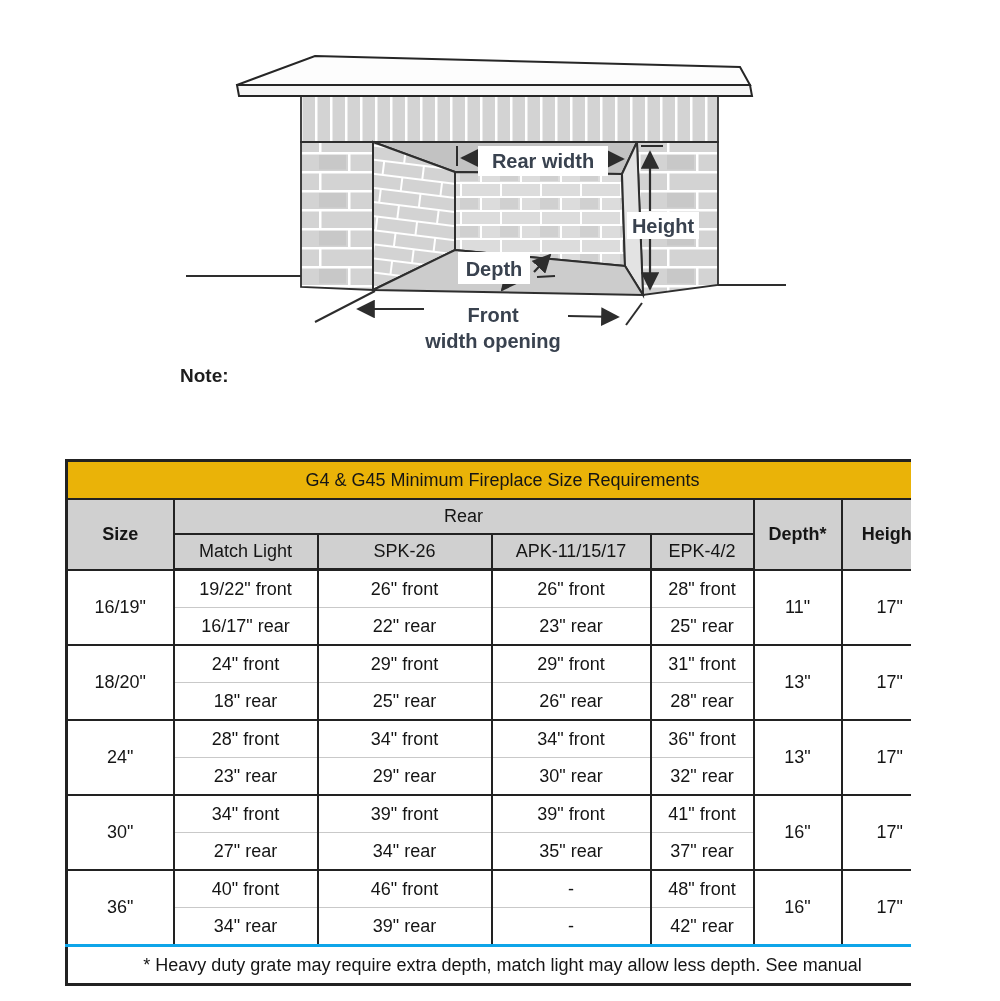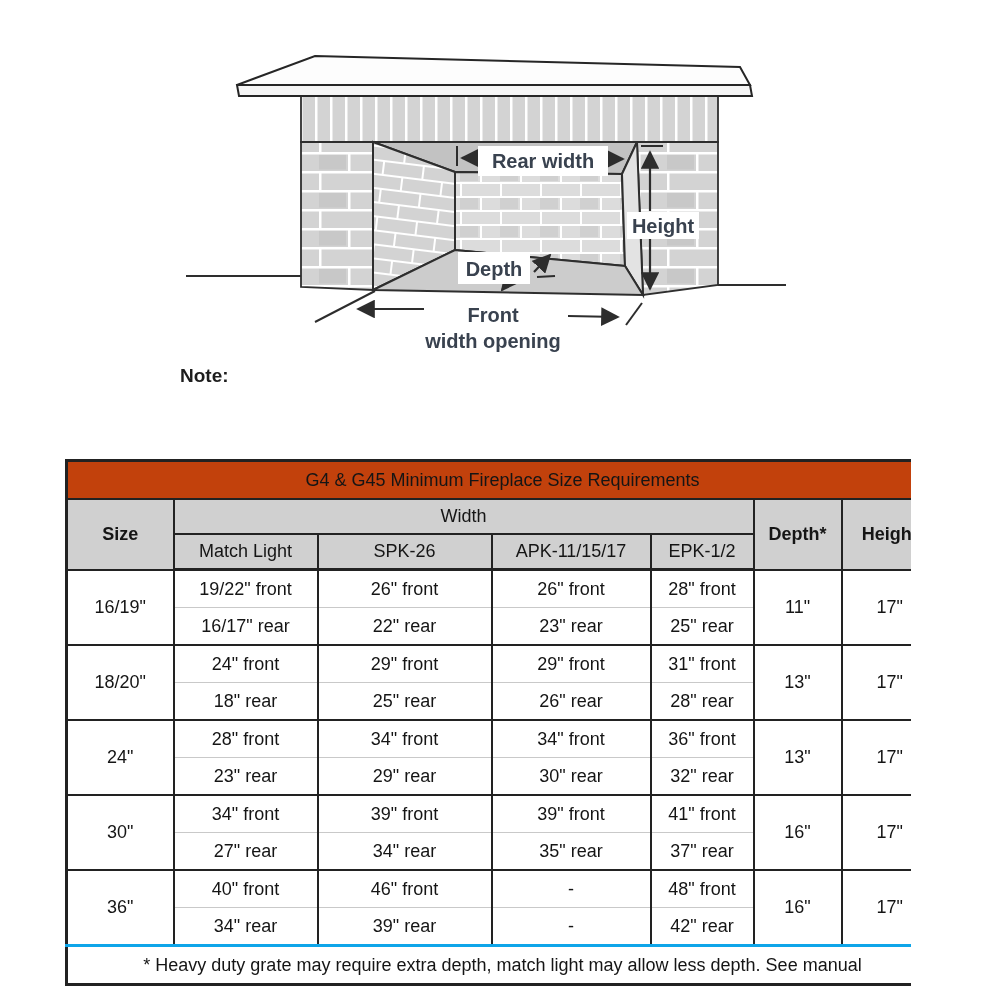--- a/index.html
+++ b/index.html
@@ -8,21 +8,21 @@
   .diagram{position:absolute;left:150px;top:40px;}
   .diagram text{font-family:"Liberation Sans",sans-serif;font-weight:600;fill:#39424f;}
   .note{position:absolute;left:180px;top:362px;display:flex;gap:14px;
         font-size:19px;line-height:27px;color:#1d1d1d;white-space:nowrap;flex-direction:column;}
   .note-label{font-weight:bold;}
   .spec-table{position:absolute;left:65px;top:459px;width:872px;border-collapse:collapse;
               table-layout:fixed;text-align:center;font-size:18px;color:#151515;
               border:3px solid #222222;}
   .spec-table td{border:2px solid #222222;padding:0;background:#ffffff;height:36px;
                  overflow:hidden;white-space:nowrap;}
-  .title-row td{background:#c2410c;height:36px;}
+  .title-row td{background:#eab308;height:36px;}
   .head td{background:#d0d0d0;height:33px;}
   .subhead td{border-bottom:3px solid #222222;}
   .head td[rowspan]{border-bottom:1px solid #4d7c0f;font-weight:bold;}
   .front-row td{border-bottom:1px solid #c9c9c9;}
   .rear-row td{border-top:1px solid #c9c9c9;border-bottom:2px solid #222222;}
   .front-row td[rowspan]{border-bottom:2px solid #222222;}
   .footnote-row td{height:36px;border-top:3px solid #0ea5e9;}
 </style>
 </head>
 <body>
@@ -128,29 +128,29 @@
         <col style="width:103px">
         <col style="width:88px">
         <col style="width:97px">
     </colgroup>
     <tbody>
         <tr class="title-row">
       <td colspan="7">G4 &amp; G45 Minimum Fireplace Size Requirements</td>
     </tr>
     <tr class="head">
       <td rowspan="2">Size</td>
-      <td colspan="4">Width</td>
+      <td colspan="4">Rear</td>
       <td rowspan="2">Depth*</td>
       <td rowspan="2">Height</td>
     </tr>
     <tr class="head subhead">
       <td>Match Light</td>
       <td>SPK-26</td>
       <td>APK-11/15/17</td>
-      <td>EPK-1/2</td>
+      <td>EPK-4/2</td>
     </tr>
 
     <tr class="front-row">
       <td rowspan="2">16/19"</td>
       <td>19/22" front</td>
       <td>26" front</td>
       <td>26" front</td>
       <td>28" front</td>
       <td rowspan="2">11"</td>
       <td rowspan="2">17"</td>

